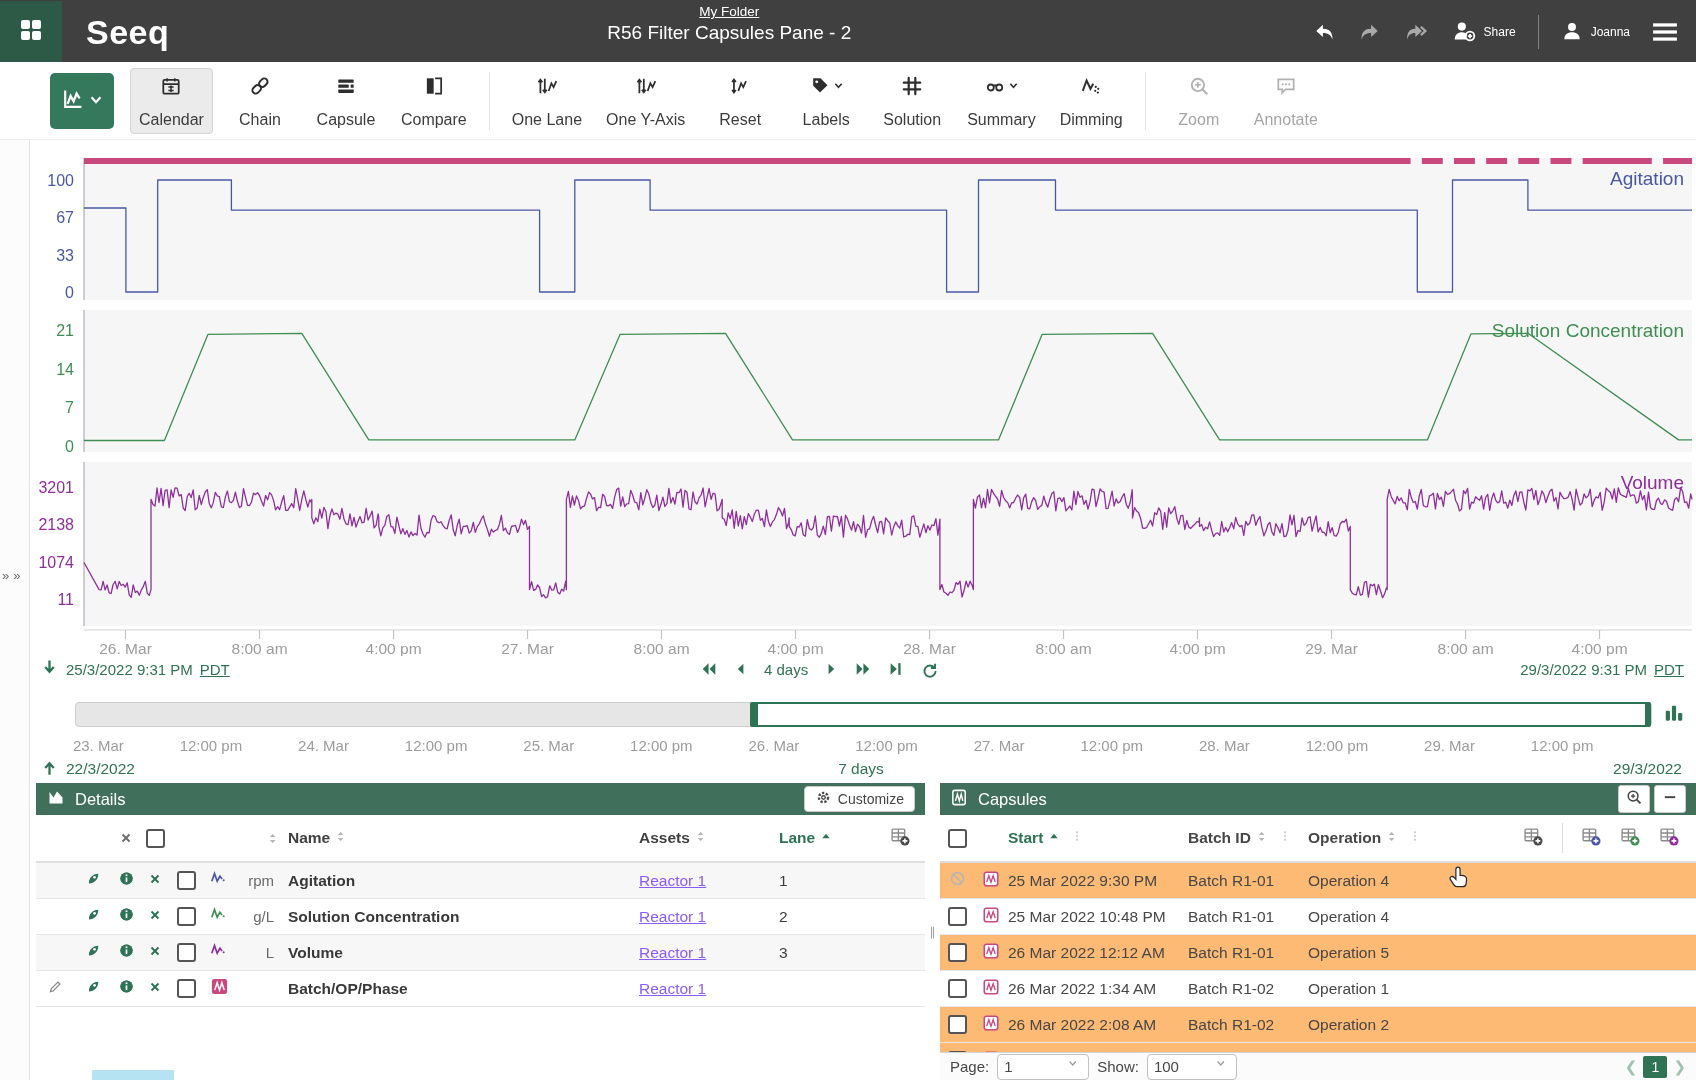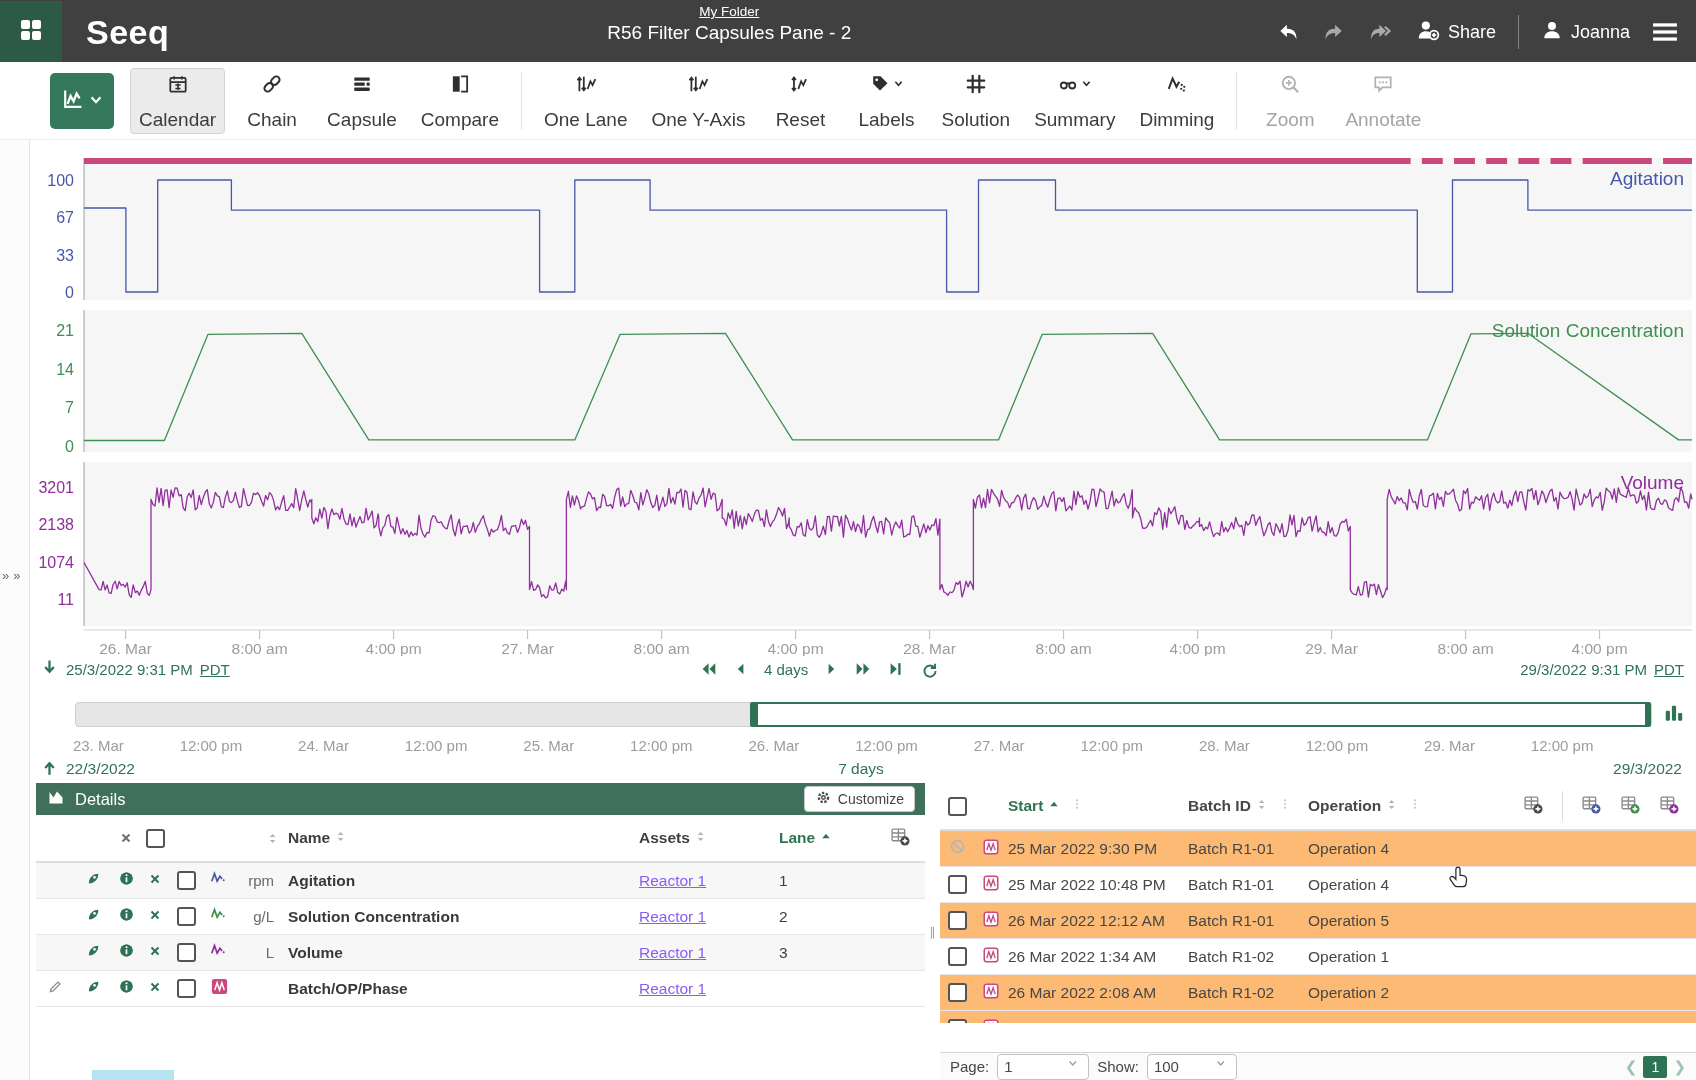--- a/index.html
+++ b/index.html
@@ -9,28 +9,28 @@
   
   .topbar{position:absolute;top:0;left:0;right:0;height:64px;background:#404040;display:flex;align-items:center;color:#fff;}
   .apps-btn{width:62px;height:62px;background:#2d5a47;display:flex;align-items:center;justify-content:center;cursor:pointer;}
   .logo{font-size:34px;font-weight:bold;letter-spacing:.5px;margin-left:24px;}
   .tb-center{position:absolute;left:43%;transform:translateX(-50%);top:4px;text-align:center;white-space:nowrap;}
   .tb-folder{font-size:13.5px;color:#fff;text-decoration:underline;cursor:pointer;}
   .tb-title{font-size:19px;margin-top:3px;}
   .tb-right{margin-left:auto;display:flex;align-items:center;gap:22px;padding-right:18px;}
   .dim{opacity:.55;}
   .tb-divider{width:1px;height:34px;background:rgba(255,255,255,.35);}
-  .tb-group{display:flex;align-items:center;gap:8px;font-size:18px;cursor:pointer;}
+  .tb-group{display:flex;align-items:center;gap:8px;font-size:12px;cursor:pointer;}
   
   .toolbar{position:absolute;top:62px;left:0;right:0;height:78px;background:#fff;display:flex;align-items:center;padding-left:50px;box-sizing:border-box;border-bottom:1px solid #ececec;}
   .tool-primary{width:64px;height:56px;border-radius:5px;background:#35795d;display:flex;align-items:center;justify-content:center;gap:3px;margin-right:16px;cursor:pointer;}
   .tbtn{display:flex;flex-direction:column;align-items:center;justify-content:center;min-width:62px;height:64px;margin-right:8px;border-radius:4px;cursor:pointer;padding:0 8px;}
   .tbtn.active{background:#ebebeb;border:1px solid #d4d4d4;}
   .tbtn .ic{height:26px;display:flex;align-items:center;gap:2px;}
-  .tbtn .lbl{font-size:19px;color:#3c3c3c;margin-top:12px;white-space:nowrap;}
+  .tbtn .lbl{font-size:16px;color:#3c3c3c;margin-top:12px;white-space:nowrap;}
   .tbtn.disabled .lbl{color:#a5a5a5;}
   .tool-sep{width:1px;height:58px;background:#e3e3e3;margin:0 14px 0 6px;}
   
   .left-rail{position:absolute;top:140px;left:0;bottom:0;width:29px;background:#fcfcfc;border-right:1px solid #e4e4e4;}
   .rail-handle{position:absolute;top:428px;left:2px;color:#666;font-size:13px;letter-spacing:4px;cursor:pointer;}
   
   #trend-svg{position:absolute;top:140px;left:0;}
   
   .nav-row{position:absolute;top:652px;left:40px;right:12px;height:34px;display:flex;align-items:center;font-size:15px;color:#2f7355;}
   .nav-left,.nav-right{display:flex;align-items:center;gap:7px;}
@@ -731,20 +731,41 @@
               <span></span>
             </div>
             <div class="cell"></div>
           </div>
         </div>
     </section>
 
     <div class="splitter">∥</div>
 
     <section class="capsules">
+      <div class="panel-hd">
+        <span><svg xmlns="http://www.w3.org/2000/svg" width="19" height="19" viewBox="0 0 20 20">
+              <rect x="3" y="2.5" width="13" height="15" rx="2" fill="none" stroke="#fff" stroke-width="1.6"></rect>
+              <polyline points="5.8,13.5 7.8,6.5 9.8,13.5 11.8,6.5 13.5,13.5" fill="none" stroke="#fff" stroke-width="1.5"></polyline>
+            </svg></span>
+        <span>Capsules</span>
+        <div class="hd-right">
+          <div class="hd-btn">
+              <span><svg xmlns="http://www.w3.org/2000/svg" width="18" height="18" viewBox="0 0 20 20">
+                  <circle cx="9" cy="9" r="5.4" fill="none" stroke="#444" stroke-width="1.7"></circle>
+                  <path d="M13 13 L17.2 17.2" stroke="#444" stroke-width="2"></path>
+                  <path d="M9 6.6 V11.4 M6.6 9 H11.4" stroke="#444" stroke-width="1.4"></path>
+                </svg></span>
+            </div>
+          <div class="hd-btn">
+              <span><svg xmlns="http://www.w3.org/2000/svg" width="16" height="16" viewBox="0 0 20 20">
+                  <rect x="3.5" y="9" width="13" height="2.4" fill="#444"></rect>
+                </svg></span>
+            </div>
+        </div>
+      </div>
       <div id="capsules-table">
           <div class="c-row c-head">
             <div class="cell">
               <div class="checkbox"></div>
             </div>
             <div class="cell"></div>
             <div class="cell l">
               <span class="hdr-lab green-h">
                 <span>Start</span>
                 <span><svg xmlns="http://www.w3.org/2000/svg" width="14" height="14" viewBox="0 0 19 18">

